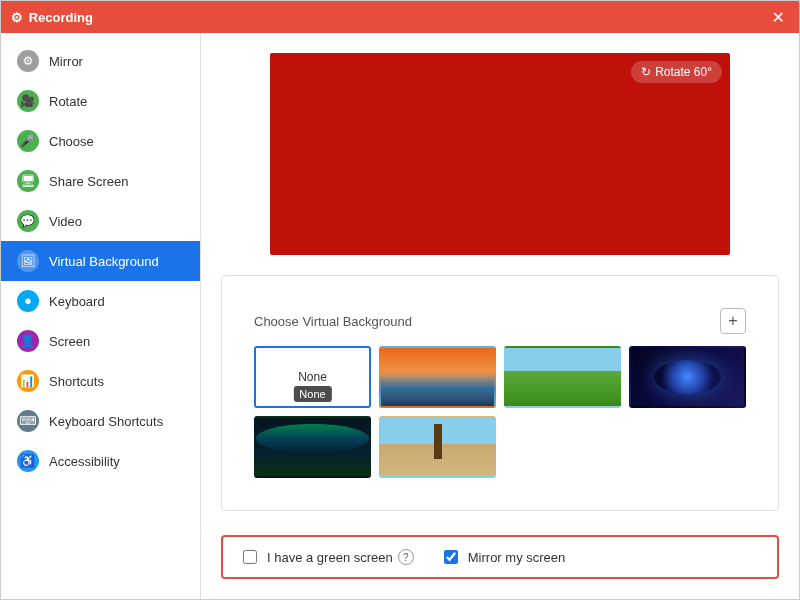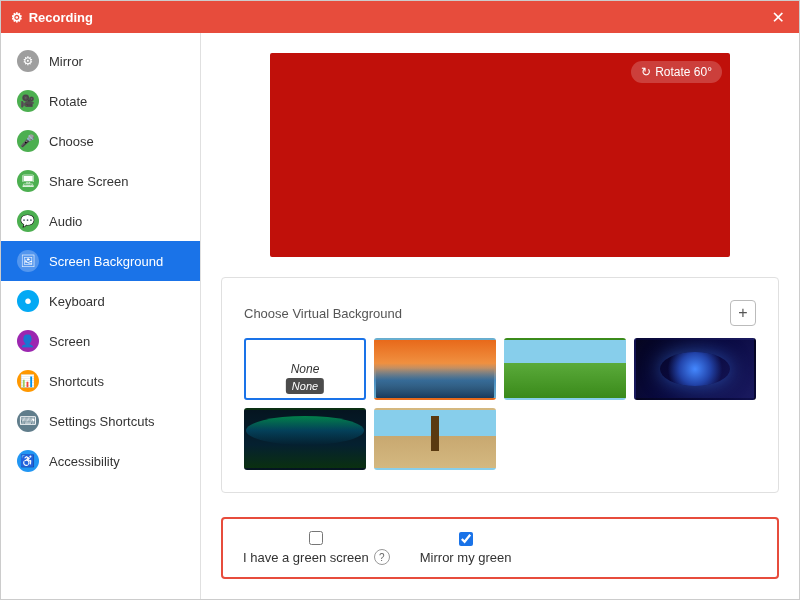--- a/index.html
+++ b/index.html
@@ -142,21 +142,21 @@
       font-size: 12px;
       display: flex;
       align-items: center;
       gap: 4px;
     }
 
     
     .bg-chooser {
       border: 1px solid #e0e0e0;
       border-radius: 4px;
-      padding: 22px;
+      padding: 32px;
       margin-bottom: 20px;
     }
 
     .bg-chooser-header {
       display: flex;
       justify-content: space-between;
       align-items: center;
       margin-bottom: 12px;
       font-size: 13px;
       color: #555;
@@ -173,21 +173,20 @@
       cursor: pointer;
       font-size: 16px;
       color: #555;
       background: #fff;
     }
 
     .bg-grid {
       display: grid;
       grid-template-columns: repeat(4, 1fr);
       gap: 8px;
-      font-style: italic;
     }
 
     .bg-thumb {
       height: 62px;
       border-radius: 3px;
       cursor: pointer;
       position: relative;
       overflow: hidden;
       border: 2px solid transparent;
     }
@@ -300,22 +299,21 @@
       padding: 12px 20px;
       display: flex;
       align-items: center;
       gap: 30px;
       margin-top: 4px;
     }
 
     .checkbox-group {
       display: flex;
       align-items: center;
-      gap: 4px;
-      flex-direction: column;
+      gap: 10px;
     }
 
     .checkbox-group input[type="checkbox"] {
       width: 14px;
       height: 14px;
       cursor: pointer;
     }
 
     .checkbox-label {
       font-size: 13px;
@@ -370,46 +368,46 @@
         <span>Choose</span>
       </div>
 
       <div class="sidebar-item">
         <span class="icon icon-share">🖥</span>
         <span>Share Screen</span>
       </div>
 
       <div class="sidebar-item">
         <span class="icon icon-chat">💬</span>
-        <span>Audio</span>
+        <span>Video</span>
       </div>
 
       <div class="sidebar-item active">
         <span class="icon" style="background:rgba(255,255,255,0.25);color:#fff;">🖼</span>
-        <span>Screen Background</span>
+        <span>Virtual Background</span>
       </div>
 
       <div class="sidebar-item">
         <span class="icon icon-recording">⏺</span>
         <span>Keyboard</span>
       </div>
 
       <div class="sidebar-item">
         <span class="icon icon-profile">👤</span>
         <span>Screen</span>
       </div>
 
       <div class="sidebar-item">
         <span class="icon icon-stats">📊</span>
         <span>Shortcuts</span>
       </div>
 
       <div class="sidebar-item">
         <span class="icon icon-keyboard">⌨</span>
-        <span>Settings Shortcuts</span>
+        <span>Keyboard Shortcuts</span>
       </div>
 
       <div class="sidebar-item">
         <span class="icon icon-access">♿</span>
         <span>Accessibility</span>
       </div>
 
     </div>
 
     <div class="main">
@@ -455,21 +453,21 @@
           <input type="checkbox" style="">
           <span class="checkbox-label">
             <span>I have a green screen</span>
             <span class="help-icon">?</span>
           </span>
         </label>
 
         <label class="checkbox-group">
           <input type="checkbox" checked="" style="accent-color: rgb(26, 115, 232);">
           <span class="checkbox-label">
-            <span>Mirror my green</span>
+            <span>Mirror my screen</span>
           </span>
         </label>
 
       </div>
 
     </div>
   </div>
 </div>
 
 </body></html>

